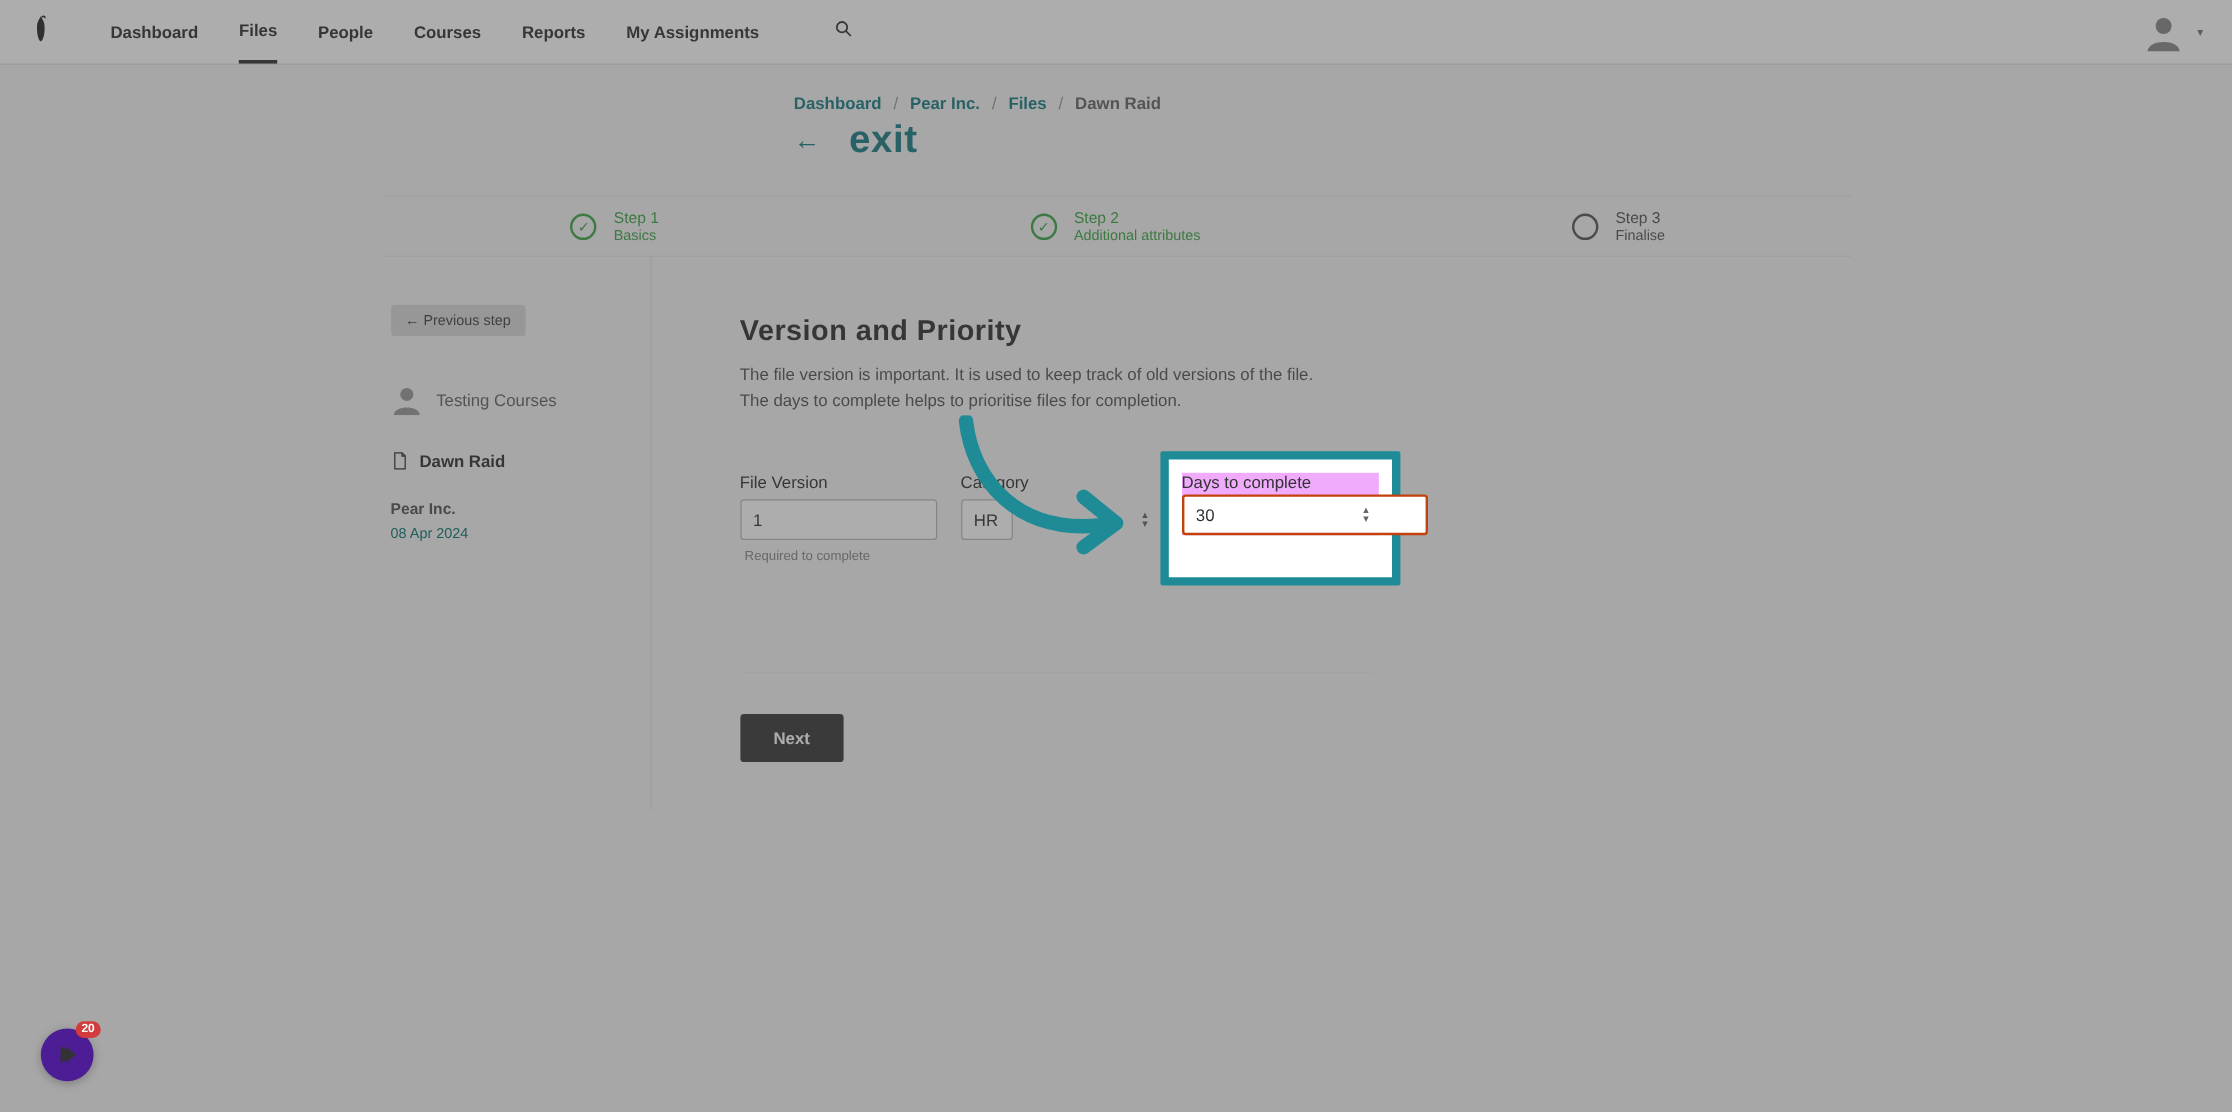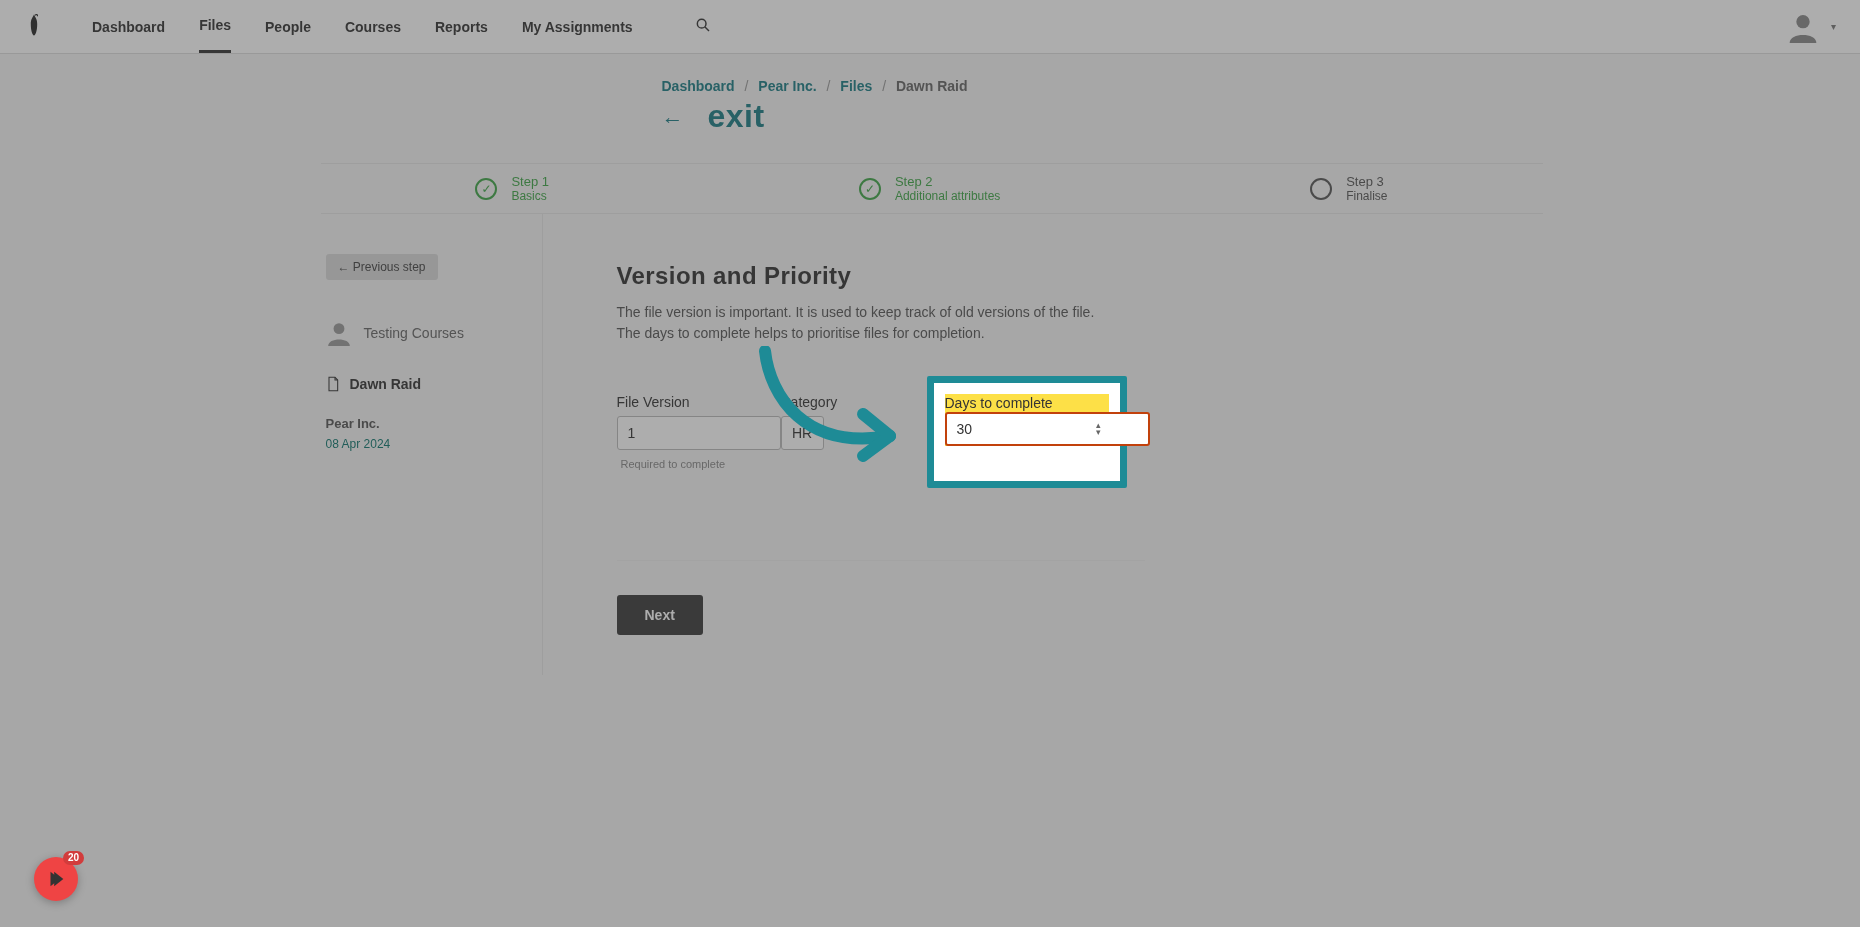--- a/index.html
+++ b/index.html
@@ -74,46 +74,46 @@
     .file-row { display: flex; align-items: center; gap: 10px; margin-bottom: 24px; }
     .doc-icon { width: 14px; height: 16px; }
     .file-name { font-size: 14px; color: #333; font-weight: 600; }
     .org-name { font-size: 13px; color: #555; font-weight: 600; margin-bottom: 6px; }
     .file-date { font-size: 12px; color: #0f766e; }
 
     .main-col { flex: 1; padding: 48px 0 40px 74px; }
     .section-title { font-size: 24px; font-weight: 800; color: #333; margin-bottom: 12px; letter-spacing: 0.4px; }
     .section-desc { font-size: 14px; color: #555; max-width: 500px; line-height: 1.5; margin-bottom: 50px; }
 
-    .form-row { display: flex; margin-bottom: 90px; }
+    .form-row { display: flex; gap: 20px; margin-bottom: 90px; }
     .form-group { display: flex; flex-direction: column; }
     .form-group.fv { width: 164px; }
     .form-group.cat { width: 164px; }
     .form-group.days { width: 164px; position: relative; }
     .form-label { font-size: 14px; color: #333; margin-bottom: 6px; }
     .form-input { height: 34px; padding: 0 10px; border: 1px solid #bbb; border-radius: 3px; font-size: 14px; color: #333; background: #fff; }
-    .form-input.select { appearance: none; position: relative; text-align: center; }
+    .form-input.select { appearance: none; position: relative; }
     .select-wrap { position: relative; }
     .select-arrows { position: absolute; right: 8px; top: 50%; transform: translateY(-50%); font-size: 9px; color: #666; pointer-events: none; line-height: 0.8; }
     .form-hint { font-size: 11px; color: #888; margin-top: 8px; padding-left: 4px; }
     .form-help { font-size: 11px; color: #555; margin-top: 8px; line-height: 1.4; max-width: 152px; }
 
     .highlight-box {
       position: absolute;
       top: -18px;
       left: -18px;
       right: -18px;
       bottom: -18px;
       border: 7px solid #1e8b96;
       background: #fff;
       z-index: -1;
       border-radius: 2px;
     }
     .form-group.days { z-index: 100; }
-    .form-group.days .inner { position: relative; z-index: 2; background: #fde047; padding: 0; }
+    .form-group.days .inner { position: relative; z-index: 2; background: #f0abfc; padding: 0; }
     .days .form-input { border: 2px solid #c2410c; }
 
     hr.divider { border: none; border-top: 1px solid #eee; margin-bottom: 34px; max-width: 528px; }
     .next-btn {
       background: #3a3a3a;
       color: #fff;
       border: none;
       font-size: 14px;
       font-weight: 600;
       padding: 12px 28px;
@@ -134,21 +134,21 @@
       z-index: 70;
       pointer-events: none;
     }
 
     .chat-widget {
       position: fixed;
       bottom: 26px;
       left: 34px;
       width: 44px;
       height: 44px;
-      background: #ef4444;
+      background: #4c1d95;
       border-radius: 50%;
       box-shadow: 0 2px 8px rgba(0,0,0,0.25);
       display: flex;
       align-items: center;
       justify-content: center;
       z-index: 120;
       cursor: pointer;
     }
     .chat-widget svg { width: 22px; height: 22px; }
     .chat-badge {

